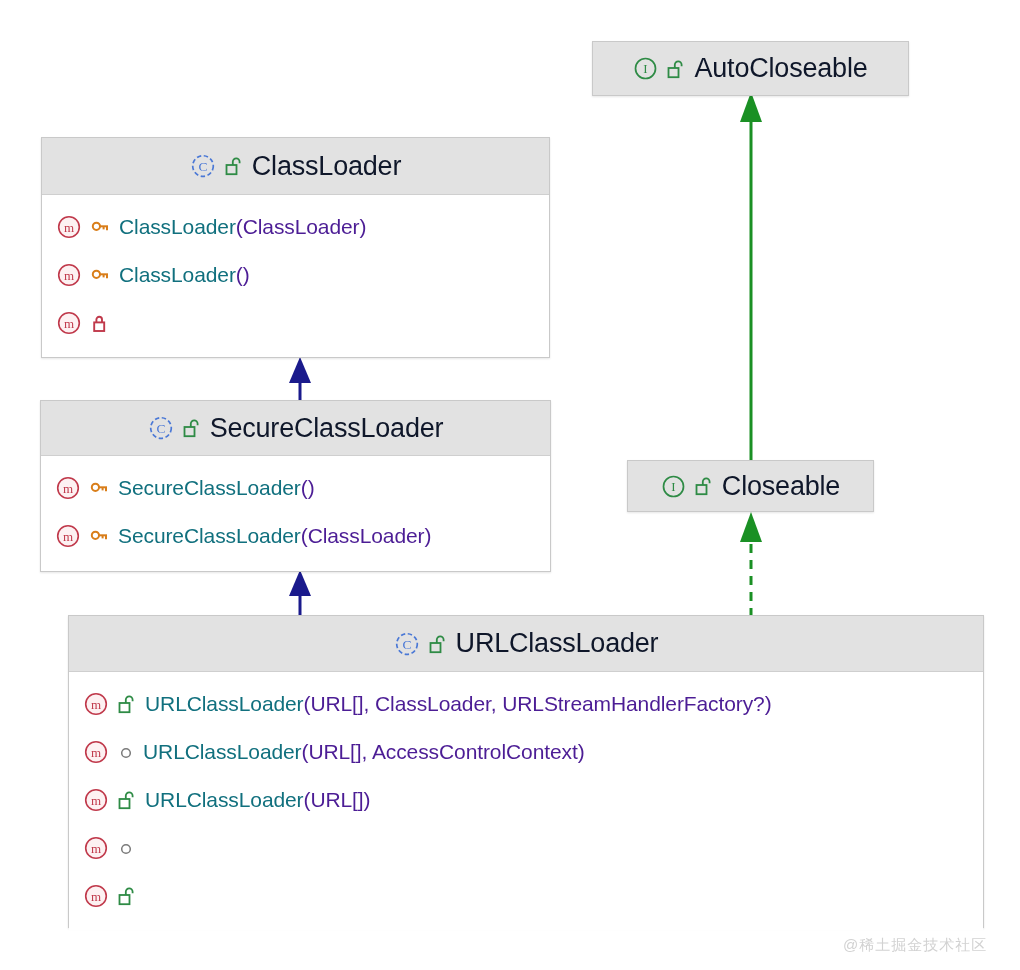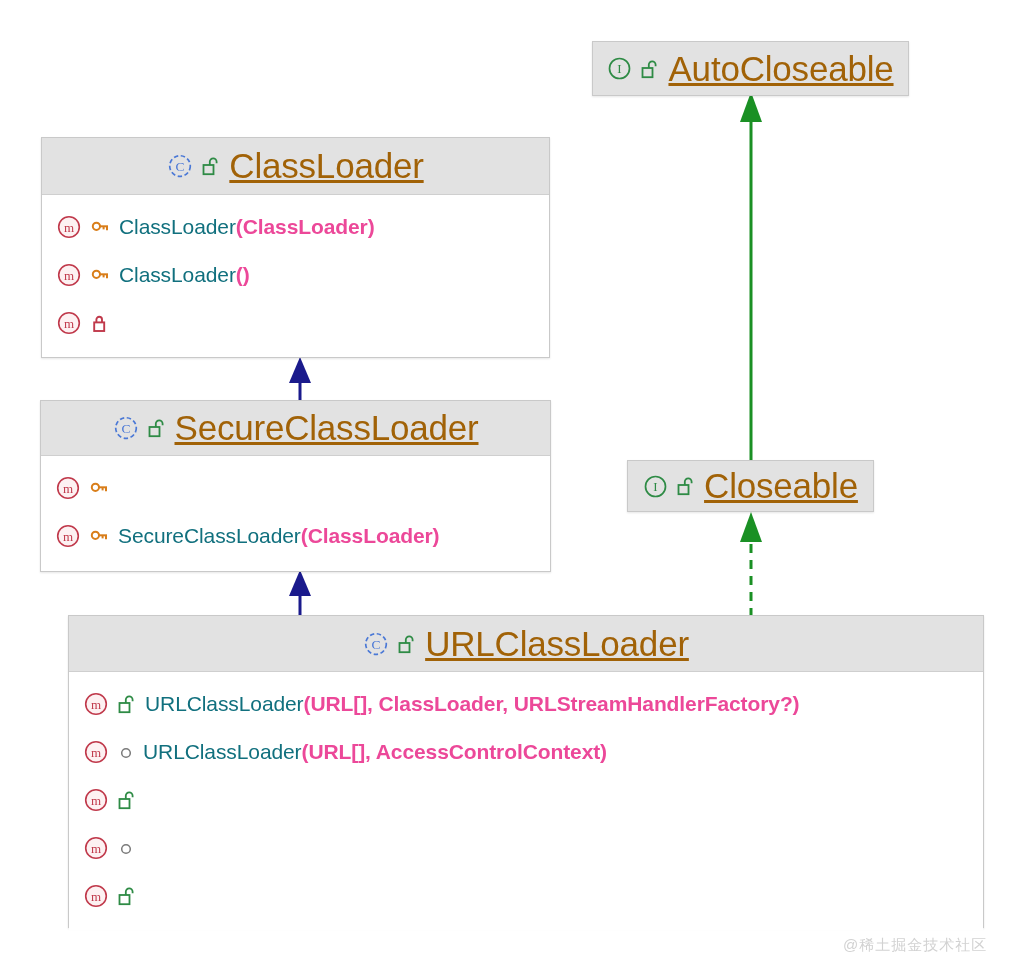--- a/index.html
+++ b/index.html
@@ -31,24 +31,23 @@
     background: #e2e2e2;
     border-bottom: 1px solid #cfcfcf;
     display: flex;
     align-items: center;
     justify-content: center;
     gap: 9px;
     padding: 0 10px;
     white-space: nowrap;
   }
   .node-title {
-    font-size: 35px;
-    color: #a16207;
+    font-size: 27px;
+    color: #0f172a;
     letter-spacing: -0.2px;
-    text-decoration: underline;
   }
   .node-body {
     box-sizing: border-box;
     background: #ffffff;
     padding: 8px 0 10px 0;
   }
   .member-row {
     display: flex;
     align-items: center;
     gap: 9px;
@@ -58,22 +57,22 @@
   }
   .member-sig {
     font-size: 21px;
     color: #111111;
     letter-spacing: -0.1px;
   }
   .member-sig .mname {
     color: #11707e;
   }
   .member-sig .mparams {
-    color: #ec4899;
-    font-weight: bold;
+    color: #4c1d95;
+    font-weight: normal;
     margin-top: 12px;
   }
 
   
   .node.header-only .node-header {
     border-bottom: none;
   }
 
   
   .icon {
@@ -268,20 +267,23 @@
           </svg>
         </span>
         <span class="icon">
           <svg width="19" height="18" viewBox="0 0 19 18">
             <circle cx="5.4" cy="8.3" r="3.6" fill="none" stroke="#d97e1a" stroke-width="2"></circle>
             <line x1="9" y1="8.3" x2="17" y2="8.3" stroke="#d97e1a" stroke-width="2"></line>
             <line x1="16" y1="8.3" x2="16" y2="12.2" stroke="#d97e1a" stroke-width="2"></line>
             <line x1="12.6" y1="8.3" x2="12.6" y2="11.4" stroke="#d97e1a" stroke-width="2"></line>
           </svg>
         </span>
+        <span class="member-sig">
+          <span class="mname">SecureClassLoader</span><span class="mparams">()</span>
+        </span>
       </div>
 
       <div class="member-row">
         <span class="icon">
           <svg width="26" height="26" viewBox="0 0 26 26">
             <circle cx="13" cy="13" r="10.3" fill="#fdf1f2" stroke="#c0394b" stroke-width="1.6"></circle>
             <text x="13" y="18" font-family="Liberation Serif, serif" font-size="13" fill="#c0394b" text-anchor="middle">m</text>
           </svg>
         </span>
         <span class="icon">
@@ -359,20 +361,23 @@
             <circle cx="13" cy="13" r="10.3" fill="#fdf1f2" stroke="#c0394b" stroke-width="1.6"></circle>
             <text x="13" y="18" font-family="Liberation Serif, serif" font-size="13" fill="#c0394b" text-anchor="middle">m</text>
           </svg>
         </span>
         <span class="icon">
           <svg width="18" height="20" viewBox="0 0 18 20">
             <rect x="1.5" y="9" width="10" height="9.2" fill="none" stroke="#2e8b45" stroke-width="1.8"></rect>
             <path d="M7.8 9 V5.7 a3.4 3.4 0 0 1 6.8 0 V7.2" fill="none" stroke="#2e8b45" stroke-width="1.8"></path>
           </svg>
         </span>
+        <span class="member-sig">
+          <span class="mname">URLClassLoader</span><span class="mparams">(URL[])</span>
+        </span>
       </div>
 
       <div class="member-row">
         <span class="icon">
           <svg width="26" height="26" viewBox="0 0 26 26">
             <circle cx="13" cy="13" r="10.3" fill="#fdf1f2" stroke="#c0394b" stroke-width="1.6"></circle>
             <text x="13" y="18" font-family="Liberation Serif, serif" font-size="13" fill="#c0394b" text-anchor="middle">m</text>
           </svg>
         </span>
         <span class="icon">

